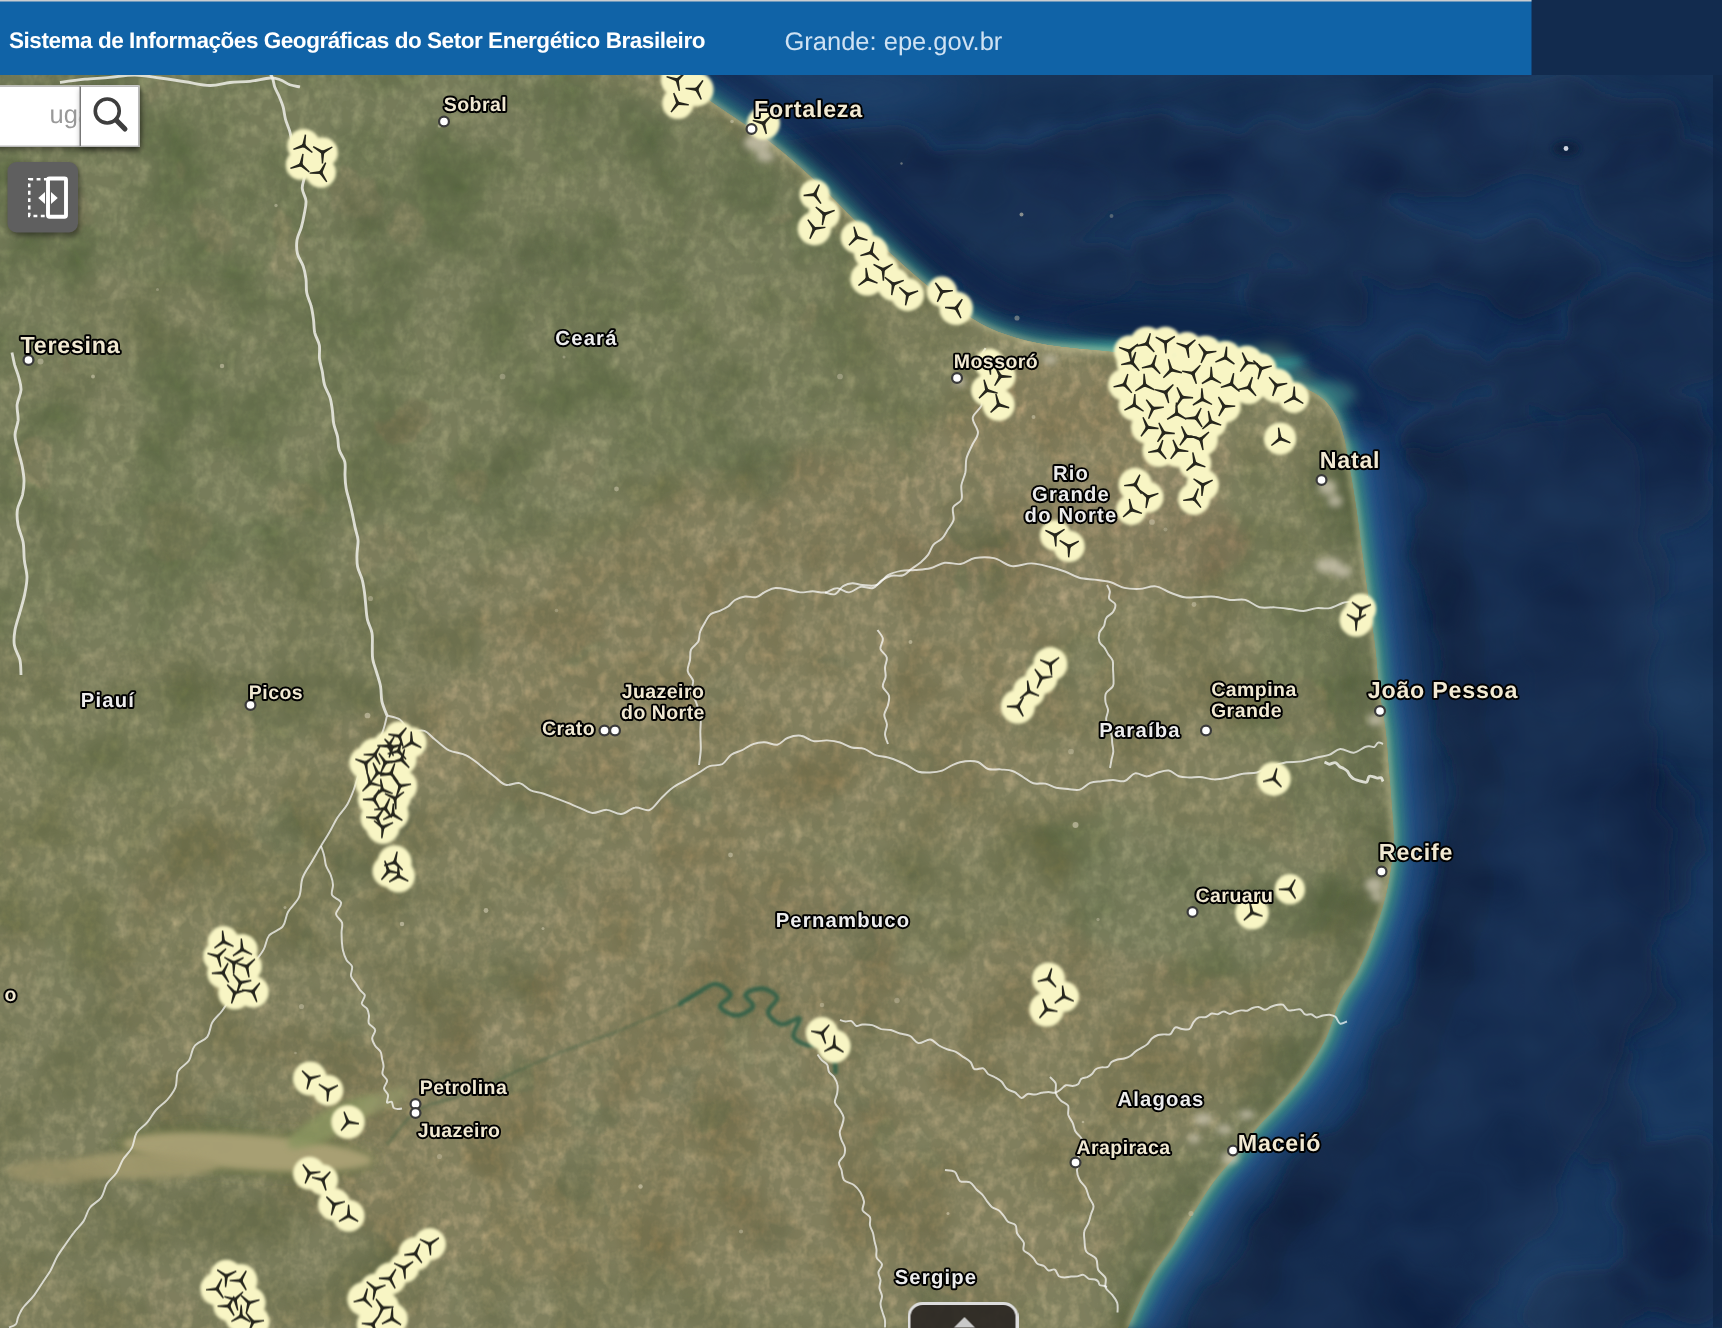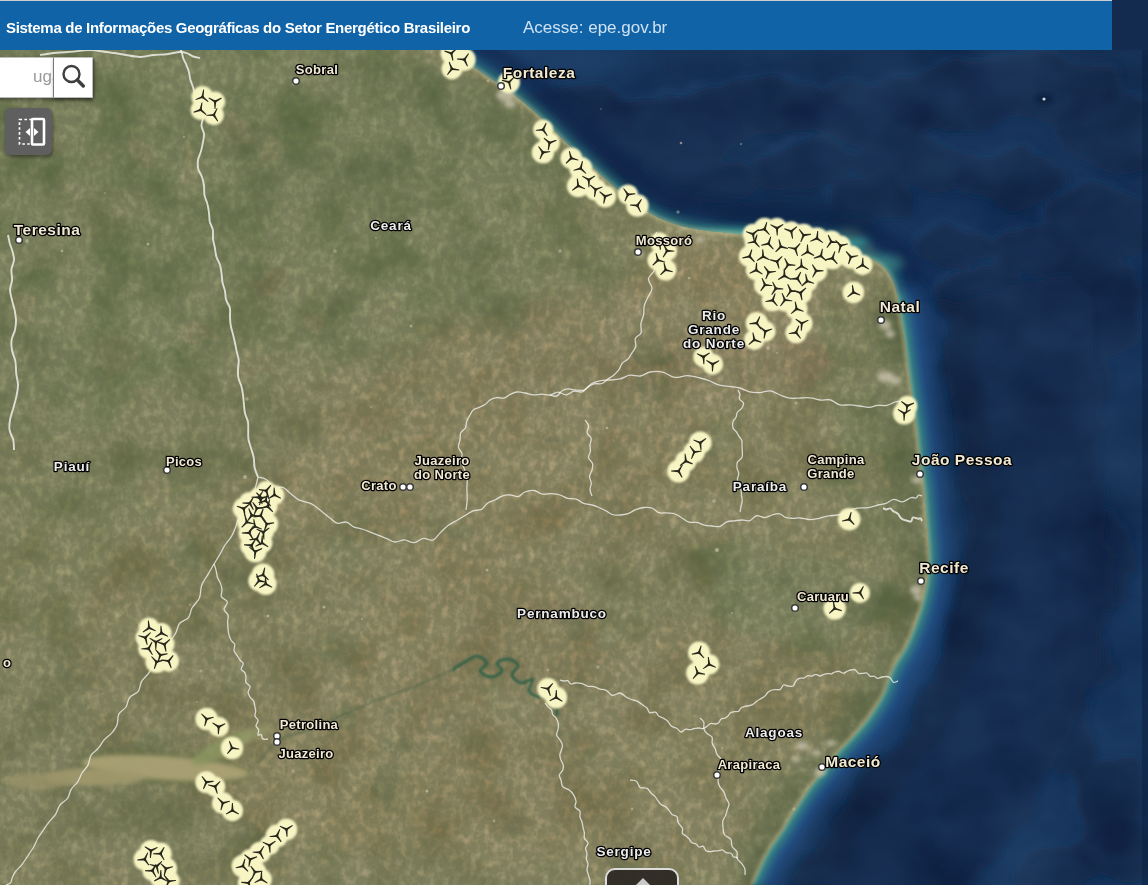--- a/index.html
+++ b/index.html
@@ -1,16 +1,16 @@
 <!DOCTYPE html>
 <html><head><meta charset="utf-8">
 <style>
   html,body{margin:0;padding:0;width:1148px;height:885px;overflow:hidden;background:#122b4e;
     font-family:"Liberation Sans",sans-serif;}
-  #hdr{position:absolute;top:0;left:0;width:1112px;height:50px;background:#1063a7;
+  #hdr{position:absolute;top:0;left:0;width:1021px;height:50px;background:#1063a7;
     border-top:1px solid #c9cdd1;box-sizing:border-box;}
   #hdr .t1{position:absolute;left:6px;top:18px;color:#fff;font-size:15px;font-weight:bold;letter-spacing:-0.3px;}
   #hdr .t2{position:absolute;left:523px;top:17px;color:#cfe2f3;font-size:17px;}
   .lb{font-family:"Liberation Sans",sans-serif;font-size:13px;font-weight:bold;letter-spacing:0.3px;
     paint-order:stroke;stroke:#000;stroke-width:2.6px;stroke-linejoin:round;}
   .lb.c{fill:#f1e9d2;}
   .lb.b{fill:#f1e9d2;font-size:15.5px;letter-spacing:0.5px;}
   .lb.s{fill:#ededed;letter-spacing:0.8px;font-size:13.5px;}
   #searchbox{position:absolute;left:-38px;top:57px;width:130px;height:41px;background:#fff;
     border:1px solid #bbb;box-shadow:1px 2px 4px rgba(0,0,0,.4);box-sizing:border-box;}
@@ -1573,21 +1573,21 @@
 <text x="309" y="679" class="lb c" text-anchor="middle">Petrolina</text>
 <text x="306" y="708" class="lb c" text-anchor="middle">Juazeiro</text>
 <text x="774" y="687" class="lb s" text-anchor="middle">Alagoas</text>
 <text x="749" y="719" class="lb c" text-anchor="middle">Arapiraca</text>
 <text x="853" y="717" class="lb b" text-anchor="middle">Maceió</text>
 <text x="624" y="806" class="lb s" text-anchor="middle">Sergipe</text>
 <text x="3" y="617" class="lb c" text-anchor="start">o</text>
 </svg>
 <div id="hdr">
   <div class="t1">Sistema de Informações Geográficas do Setor Energético Brasileiro</div>
-  <div class="t2">Acesse: epe.gov.br</div>
+  <div class="t2">Grande: epe.gov.br</div>
 </div>
 <div id="searchbox">
     <div class="ph">uga</div>
   </div>
 <div id="searchbtn">
   <svg width="37" height="38" viewBox="0 0 37 38">
    <circle cx="17.5" cy="16" r="8" fill="none" stroke="#3e3e3e" stroke-width="2.4"></circle>
    <line x1="23.4" y1="22" x2="29.3" y2="28" stroke="#3e3e3e" stroke-width="3.4" stroke-linecap="round"></line>
   </svg>
 </div>

